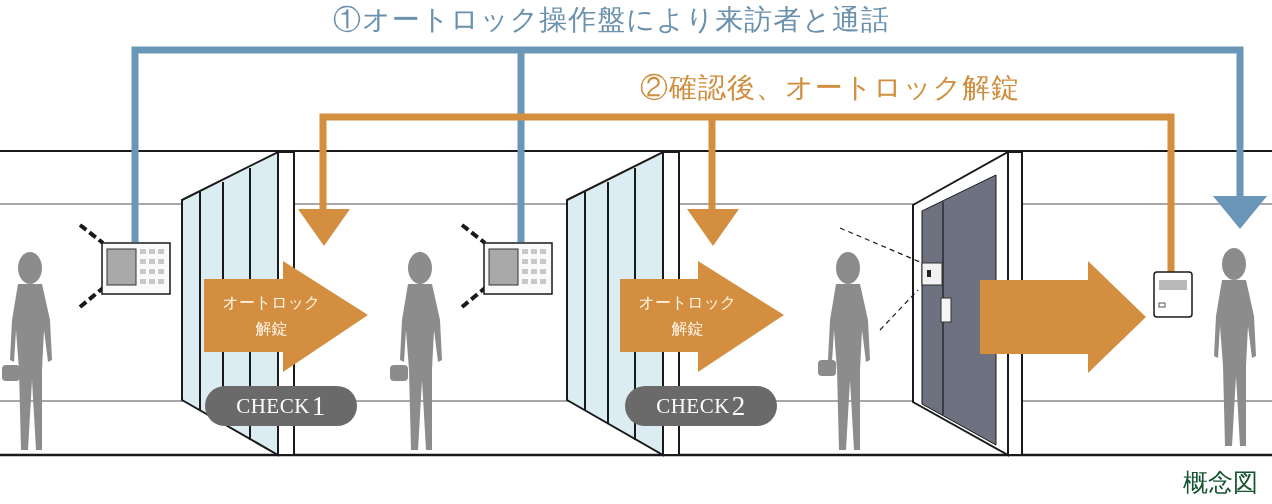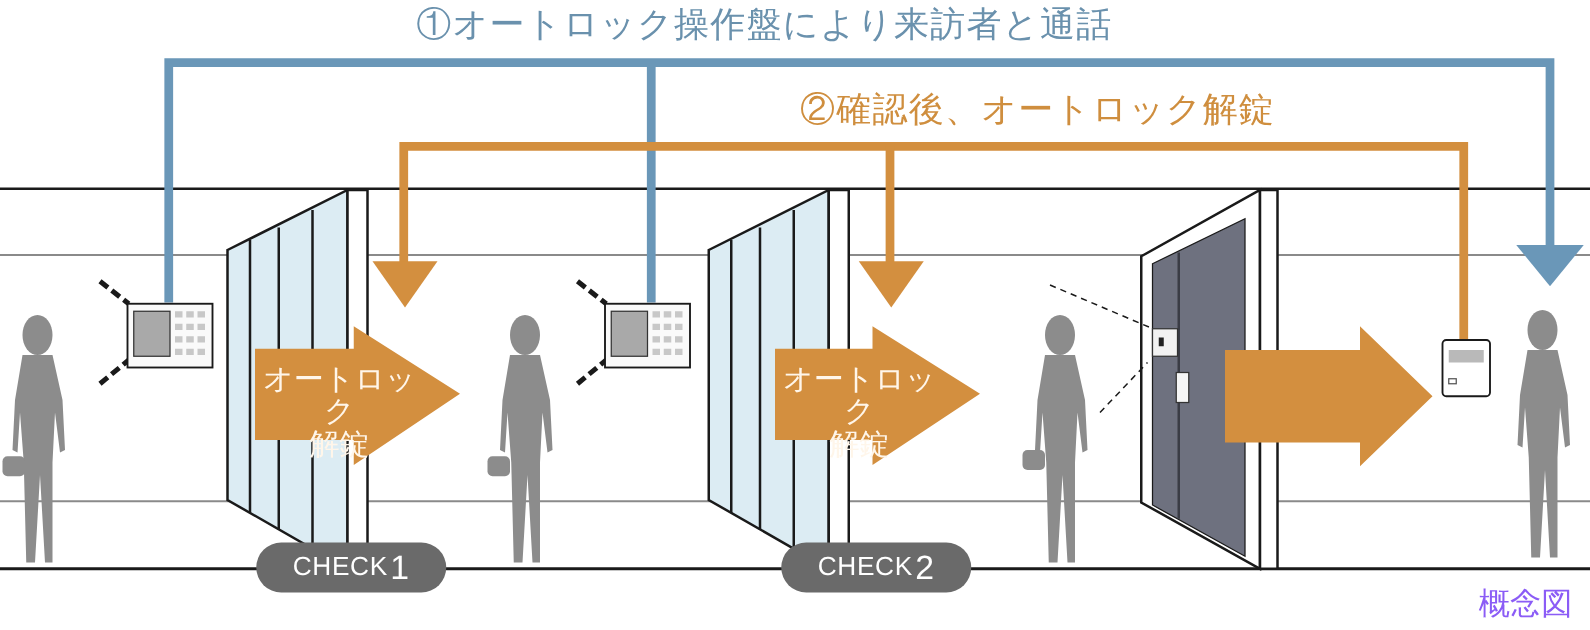--- a/index.html
+++ b/index.html
@@ -1,24 +1,24 @@
 <!DOCTYPE html>
 <html><head>
   <meta charset="utf-8">
   <style>
     html, body { margin: 0; padding: 0; background: #ffffff; }
     body { width: 1272px; height: 504px; position: relative; overflow: hidden; font-family: "DejaVu Serif", "Liberation Serif", serif; }
     #stage { position: absolute; left: 0; top: 0; width: 1272px; height: 504px; }
     .title { position: absolute; white-space: nowrap; font-family: "DejaVu Serif", "Liberation Serif", serif; letter-spacing: 1px; }
     .title-1 { left: 333px; top: 1px; font-size: 28px; color: #6a91ad; }
     .title-2 { left: 640px; top: 69px; font-size: 28px; color: #cf8e3e; }
-    .arrow-label { position: absolute; color: #fff6ea; font-family: "DejaVu Serif", "Liberation Serif", serif; text-align: center; line-height: 26px; font-size: 24px; }
-    .check { position: absolute; height: 40px; border-radius: 20px; background: #6a6a6a; color: #ffffff; font-family: Liberation Sans, sans-serif; font-size: 21px; display: flex; align-items: center; justify-content: center; letter-spacing: 0.5px; margin-top: 48px; }
+    .arrow-label { position: absolute; color: #fff6ea; font-family: "DejaVu Serif", "Liberation Serif", serif; text-align: center; line-height: 26px; font-size: 16px; }
+    .check { position: absolute; height: 40px; border-radius: 20px; background: #6a6a6a; color: #ffffff; font-family: Liberation Serif, serif; font-size: 21px; display: flex; align-items: center; justify-content: center; letter-spacing: 0.5px; }
     .check .num { font-size: 27px; margin-left: 2px; }
-    .note { position: absolute; right: 14px; top: 466px; font-size: 25px; color: #8b5cf6; font-family: "DejaVu Serif", "Liberation Serif", serif; }
+    .note { position: absolute; right: 14px; top: 466px; font-size: 25px; color: #14532d; font-family: "DejaVu Serif", "Liberation Serif", serif; }
   </style>
 </head>
 <body>
 
 <div id="stage">
   <svg width="1272" height="504" viewBox="0 0 1272 504" xmlns="http://www.w3.org/2000/svg">
 
     <g>
       <line x1="0" y1="151" x2="1272" y2="151" stroke="#1a1a1a" stroke-width="2"></line>
       <line x1="0" y1="204" x2="1272" y2="204" stroke="#8a8a8a" stroke-width="1.5"></line>

